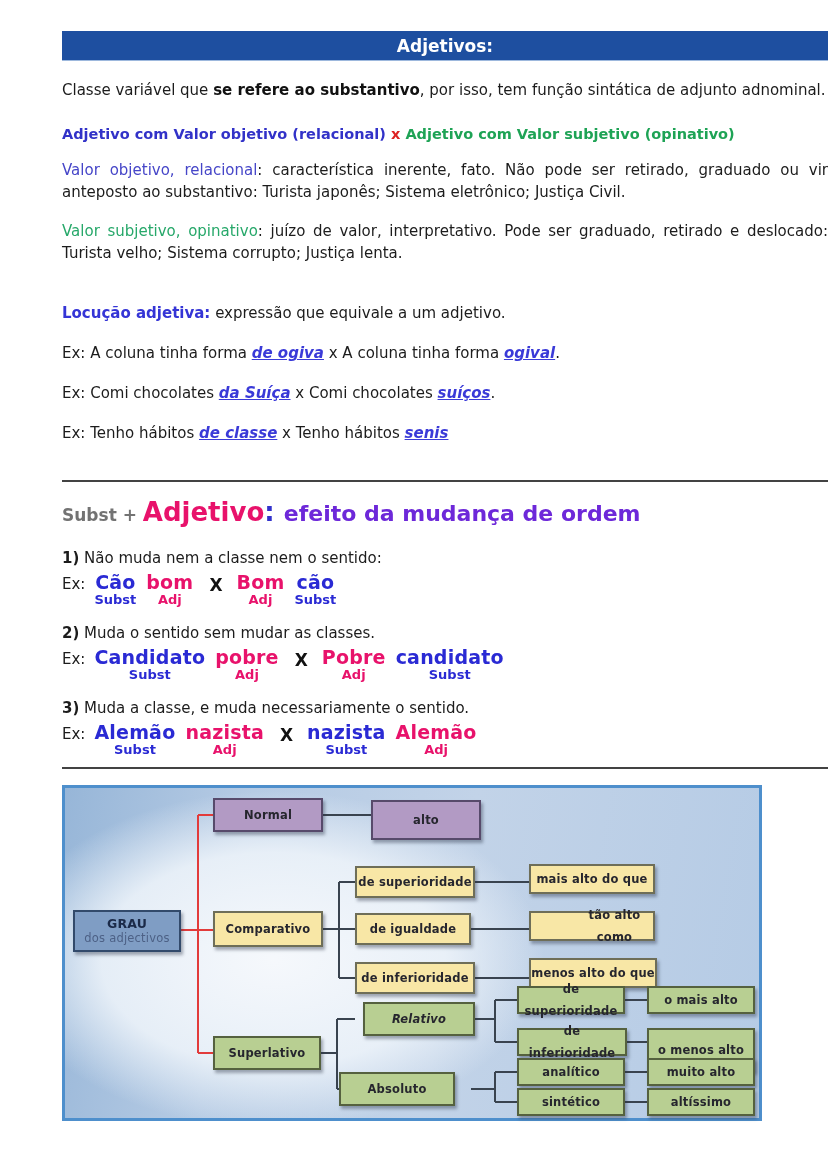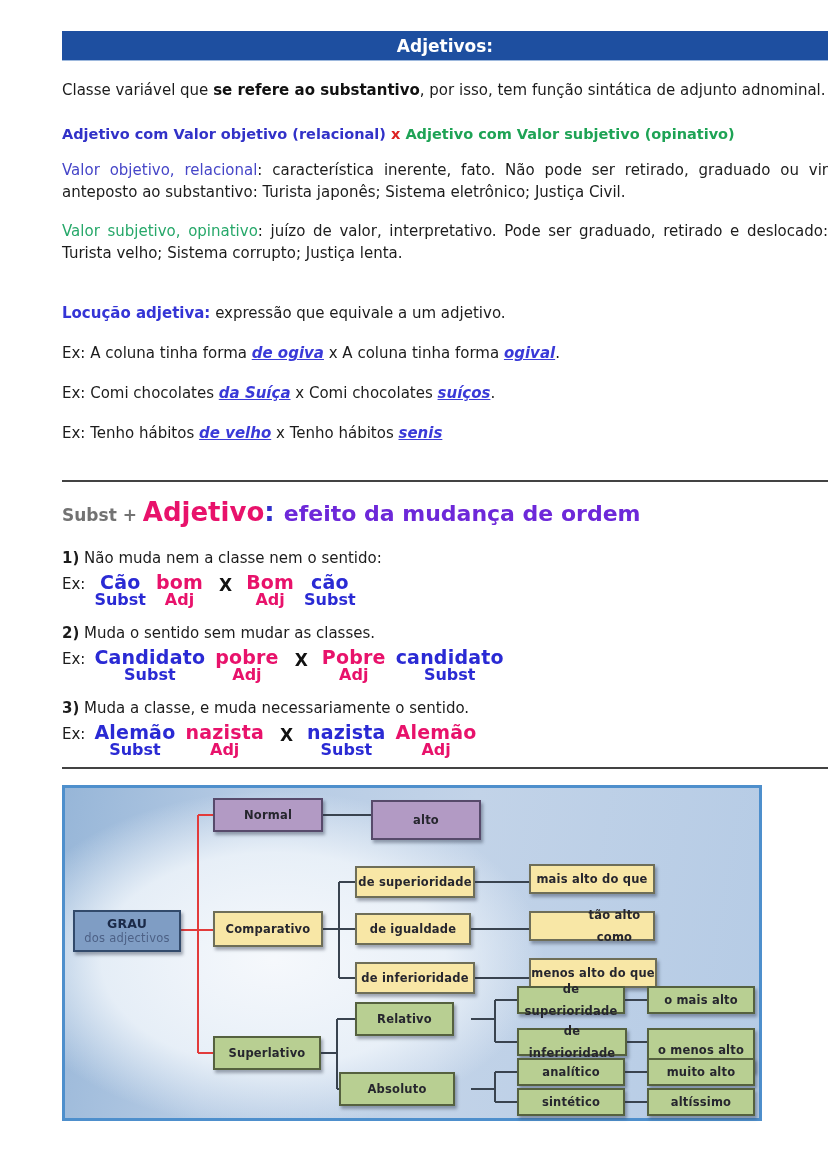--- a/index.html
+++ b/index.html
@@ -56,21 +56,21 @@
   .order-title .t3 { font-size:26px; color:#3232cc; }
   .order-title .t4 { font-size:22px; color:#6d28d9; }
 
   .item-text { margin-top:15px; }
   .item-text .item-num { font-weight:bold; }
 
   .ex-row { display:flex; align-items:flex-start; margin-top:3px; }
   .ex-prefix { padding-top:1px; margin-right:9px; }
   .word-col { display:flex; flex-direction:column; align-items:center; margin-right:10px; }
   .word { font-size:19px; font-weight:bold; line-height:21px; letter-spacing:0.2px; }
-  .word-label { font-size:16px; font-weight:bold; line-height:14px; }
+  .word-label { font-size:13px; font-weight:bold; line-height:14px; }
   .x-sep { font-size:17px; font-weight:bold; color:#111111; padding-top:2px; margin:0 14px 0 6px; }
   .c-subst { color:#2a2ad4; }
   .c-adj { color:#e8126b; }
 
   
   .diagram {
     position:relative;
     margin:16px 0 0 62px;
     width:700px; height:336px;
     border:3px solid #4e8fcc;
@@ -110,21 +110,21 @@
     <p class="p-valor"><span class="lbl-blue">Valor objetivo, relacional</span><span>: característica inerente, fato. Não pode ser retirado, graduado ou vir anteposto ao substantivo: Turista japonês; Sistema eletrônico; Justiça Civil.</span></p>
 
     <p class="p-valor second"><span class="lbl-green">Valor subjetivo, opinativo</span><span>: juízo de valor, interpretativo. Pode ser graduado, retirado e deslocado: Turista velho; Sistema corrupto; Justiça lenta.</span></p>
 
     <p class="p-locucao"><span class="loc-label">Locução adjetiva:</span><span> expressão que equivale a um adjetivo.</span></p>
 
     <p class="p-ex"><span>Ex: A coluna tinha forma </span><span class="link-word">de ogiva</span><span> x A coluna tinha forma </span><span class="link-word">ogival</span><span>.</span></p>
 
     <p class="p-ex"><span>Ex: Comi chocolates </span><span class="link-word">da Suíça</span><span> x Comi chocolates </span><span class="link-word">suíços</span><span>.</span></p>
 
-    <p class="p-ex"><span>Ex: Tenho hábitos </span><span class="link-word">de velho</span><span> x Tenho hábitos </span><span class="link-word">senis</span><span></span></p>
+    <p class="p-ex"><span>Ex: Tenho hábitos </span><span class="link-word">de classe</span><span> x Tenho hábitos </span><span class="link-word">senis</span><span></span></p>
 
     <hr class="rule">
 
     <h2 class="order-title"><span class="t1">Subst + </span><span class="t2">Adjetivo</span><span class="t3">: </span><span class="t4"> efeito da mudança de ordem</span></h2>
 
     <p class="item-text"><span class="item-num">1)</span><span> Não muda nem a classe nem o sentido:</span></p>
     <div class="ex-row">
       <span class="ex-prefix">Ex:</span>
       <span class="word-col">
           <span class="word c-subst">Cão</span>
@@ -216,21 +216,21 @@
 
     <div class="node yellow" style="left:148px; top:123px; width:110px; height:36px;">Comparativo</div>
     <div class="node yellow" style="left:290px; top:78px; width:120px; height:32px;">de superioridade</div>
     <div class="node yellow" style="left:464px; top:76px; width:126px; height:30px;">mais alto do que</div>
     <div class="node yellow" style="left:290px; top:125px; width:116px; height:32px;">de igualdade</div>
     <div class="node yellow" style="left:464px; top:123px; width:126px; height:30px;padding-left:45px;">tão alto como</div>
     <div class="node yellow" style="left:290px; top:174px; width:120px; height:32px;">de inferioridade</div>
     <div class="node yellow" style="left:464px; top:170px; width:128px; height:30px;">menos alto do que</div>
 
     <div class="node green" style="left:148px; top:248px; width:108px; height:34px;">Superlativo</div>
-    <div class="node green" style="left:290px; top:214px; width:99px; height:34px;">Relativo</div>
+    <div class="node green" style="left:298px; top:214px; width:112px; height:34px;font-style:italic;">Relativo</div>
     <div class="node green" style="left:452px; top:198px; width:108px; height:28px;">de superioridade</div>
     <div class="node green" style="left:582px; top:198px; width:108px; height:28px;">o mais alto</div>
     <div class="node green" style="left:452px; top:240px; width:110px; height:28px;">de inferioridade</div>
     <div class="node green" style="left:582px; top:240px; width:108px; height:44px;">o menos alto</div>
     <div class="node green" style="left:274px; top:284px; width:116px; height:34px;">Absoluto</div>
     <div class="node green" style="left:452px; top:270px; width:108px; height:28px;">analítico</div>
     <div class="node green" style="left:582px; top:270px; width:108px; height:28px;">muito alto</div>
     <div class="node green" style="left:452px; top:300px; width:108px; height:28px;">sintético</div>
     <div class="node green" style="left:582px; top:300px; width:108px; height:28px;">altíssimo</div>
   </div>

